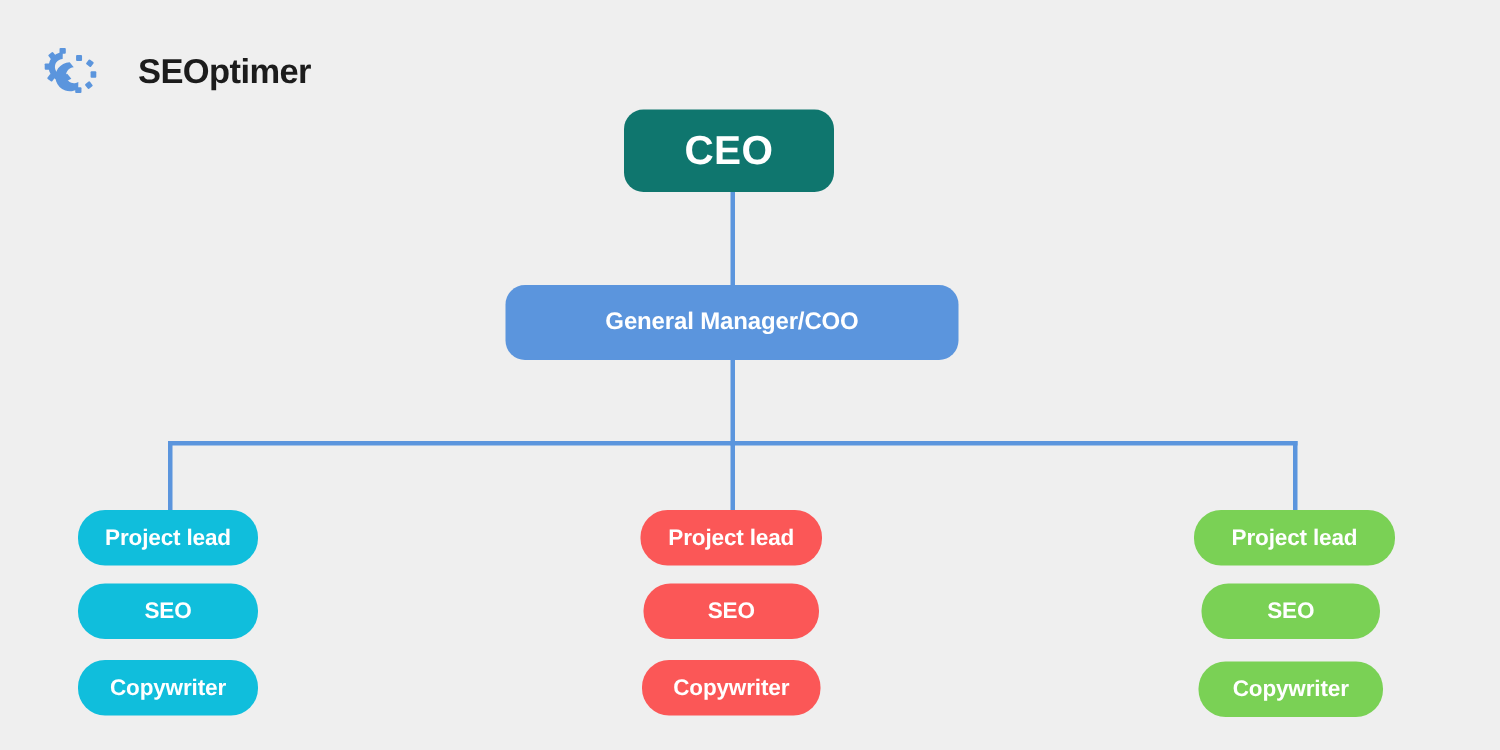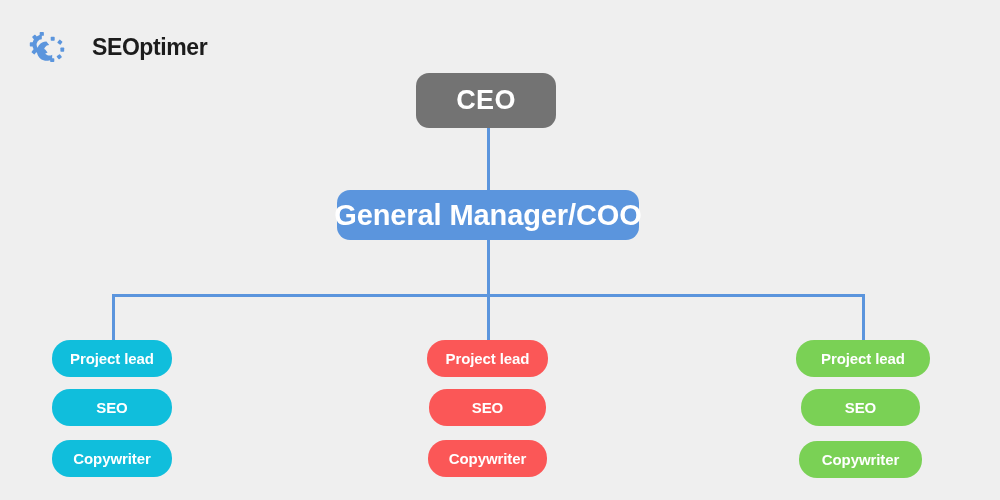--- a/index.html
+++ b/index.html
@@ -65,21 +65,21 @@
     width: 140px; height: 55px;
     border-radius: 13px;
     font-size: 27px;
     letter-spacing: 0.3px;
   }
 
   .node-gm {
     left: 337px; top: 190px;
     width: 302px; height: 50px;
     border-radius: 13px;
-    font-size: 29px;
+    font-size: 16px;
     letter-spacing: -0.1px;
   }
 
   .node-sm {
     height: 37px;
     border-radius: 18px;
     font-size: 15px;
     letter-spacing: -0.1px;
   }
 
@@ -130,21 +130,21 @@
   <div class="conn v" style="left:487px; top:240px; height:57px;"></div>
 
   <div class="conn h" style="left:112px; top:294px; width:753px;"></div>
 
   <div class="conn v" style="left:112px; top:294px; height:48px;"></div>
 
   <div class="conn v" style="left:487px; top:294px; height:48px;"></div>
 
   <div class="conn v" style="left:862px; top:294px; height:48px;"></div>
 
-  <div class="node node-ceo" style="background:#737373;">CEO</div>
+  <div class="node node-ceo" style="background:#0f766e;">CEO</div>
 
   <div class="node node-gm" style="background:#5b95dd;">General Manager/COO</div>
 
   <div class="node node-sm c1-r1" style="background:#10bedc;">Project lead</div>
   <div class="node node-sm c1-r2" style="background:#10bedc;">SEO</div>
   <div class="node node-sm c1-r3" style="background:#10bedc;">Copywriter</div>
 
   <div class="node node-sm c2-r1" style="background:#fb5757;">Project lead</div>
   <div class="node node-sm c2-r2" style="background:#fb5757;">SEO</div>
   <div class="node node-sm c2-r3" style="background:#fb5757;">Copywriter</div>

